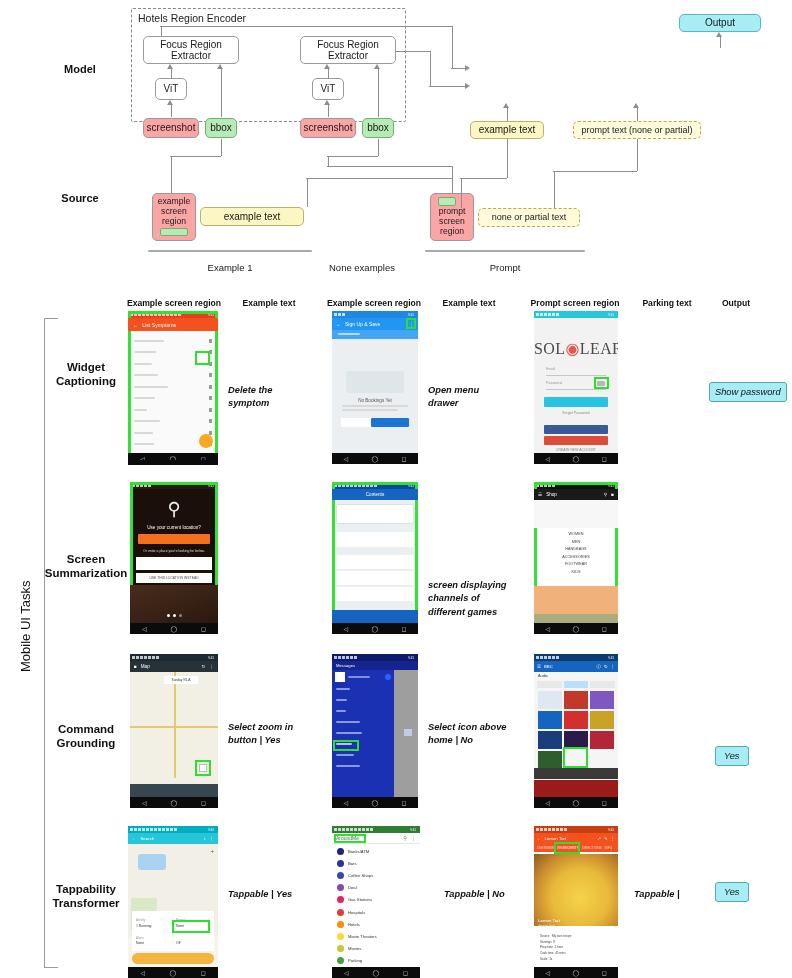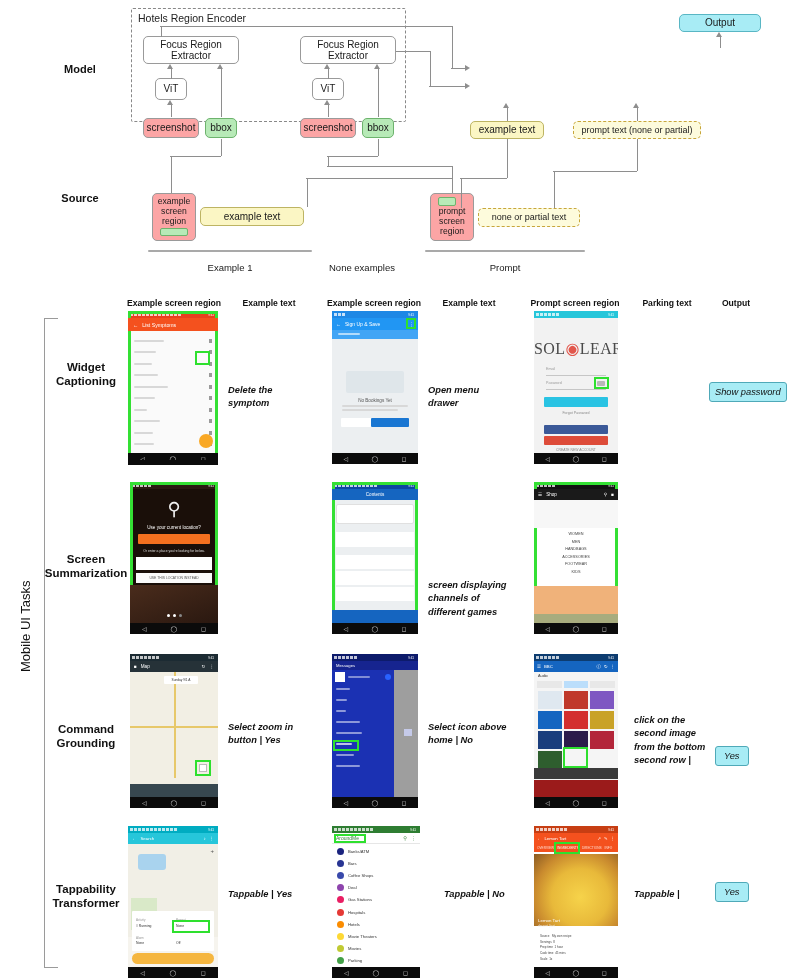--- a/index.html
+++ b/index.html
@@ -654,21 +654,20 @@
     <div class="grnbox" style="left:29px;top:93px;width:25px;height:21px;"></div>
     <div style="position:absolute;bottom:29px;left:0;right:0;height:11px;background:#3a3a3a;"></div>
     <div style="position:absolute;bottom:11px;left:0;right:0;height:17px;background:#9b1b1b;"></div>
     <div class="navbar">
         <b>◁</b>
         <b>◯</b>
         <b>◻</b>
       </div>
   </div>
 
-  <div class="abs capt" style="left:634px;top:714px;width:78px;">click on the second image from the bottom second row |</div>
   <div class="abs" style="left:715px;top:745px;width:60px;">
     <span class="outbadge" style="padding:3px 8px;">Yes</span>
   </div>
 
   <div class="abs task-name" style="left:36px;top:882px;width:100px;white-space:pre-line;">Tappability
 Transformer</div>
 
   <div class="phone" style="left:128px;top:826px;width:90px;height:152px;background:#f6f4ee;">
     <div class="statusbar" style="background:#00acc1;">
       <i></i>

